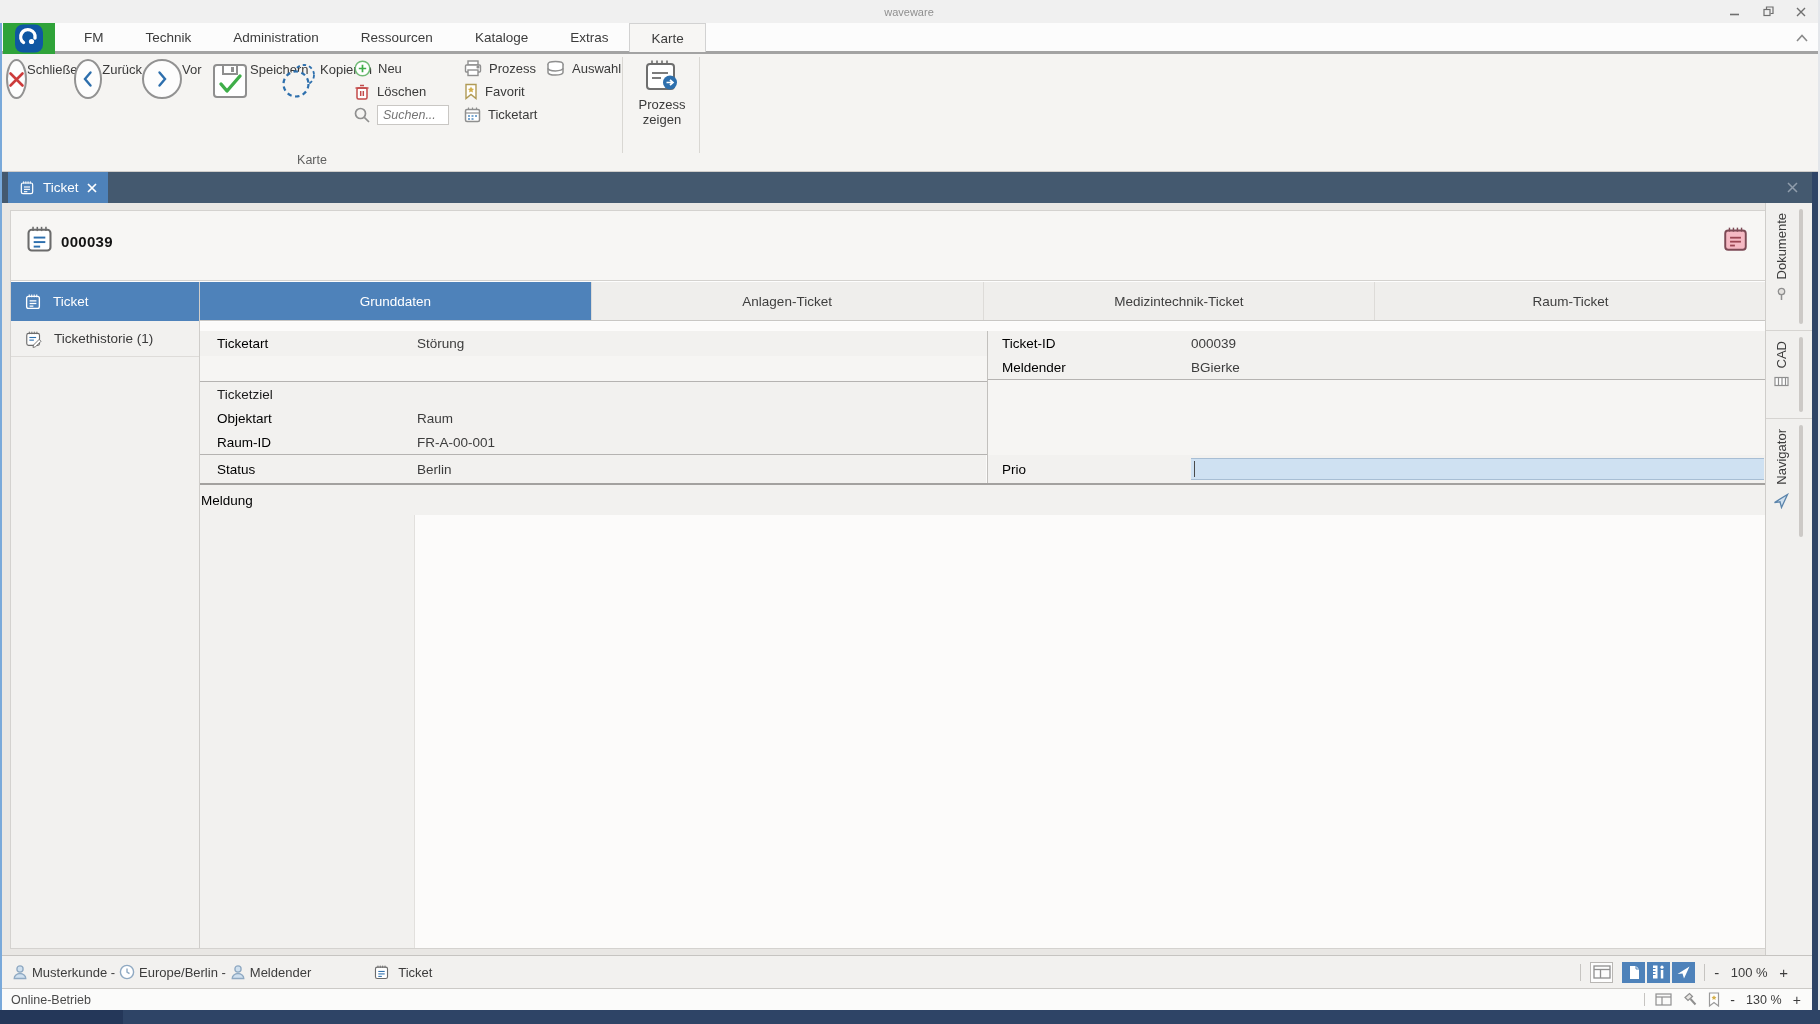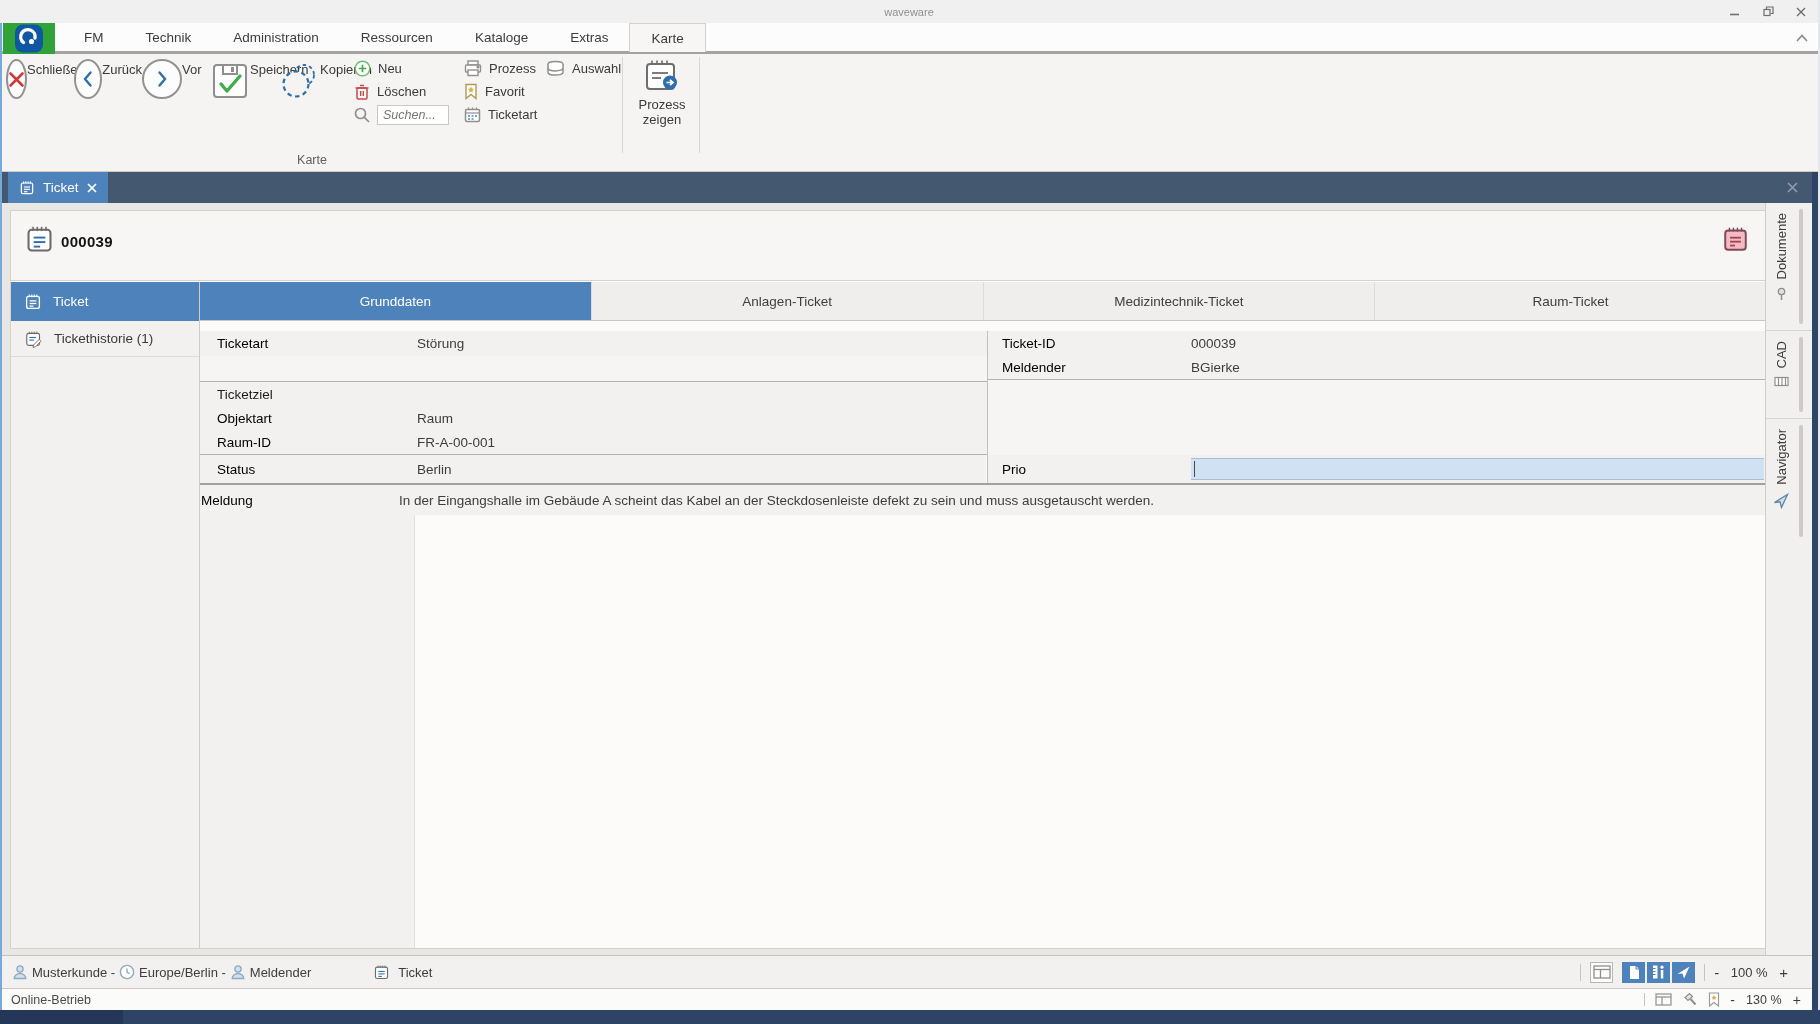--- a/index.html
+++ b/index.html
@@ -470,21 +470,20 @@
             <div class="frow rc r-prio">
               <span class="flabel">Prio</span>
               <div class="prioinput">
                 <span class="caret"></span>
                 <span></span>
               </div>
             </div>
             <div class="rule-heavy"></div>
             <div class="frow r-meldung">
               <span class="flabel">Meldung</span>
-              <span class="fvalue" style="white-space:normal">In der Eingangshalle im Gebäude A scheint das Kabel an der Steckdosenleiste defekt zu sein und muss ausgetauscht werden.</span>
             </div>
             <div class="belowstrip"></div>
           </div>
         </div>
       </div>
     </div>
 
     <div class="sidestrip">
       <div class="vtab" style="height:128px">
         <span class="vtext">Dokumente</span>

